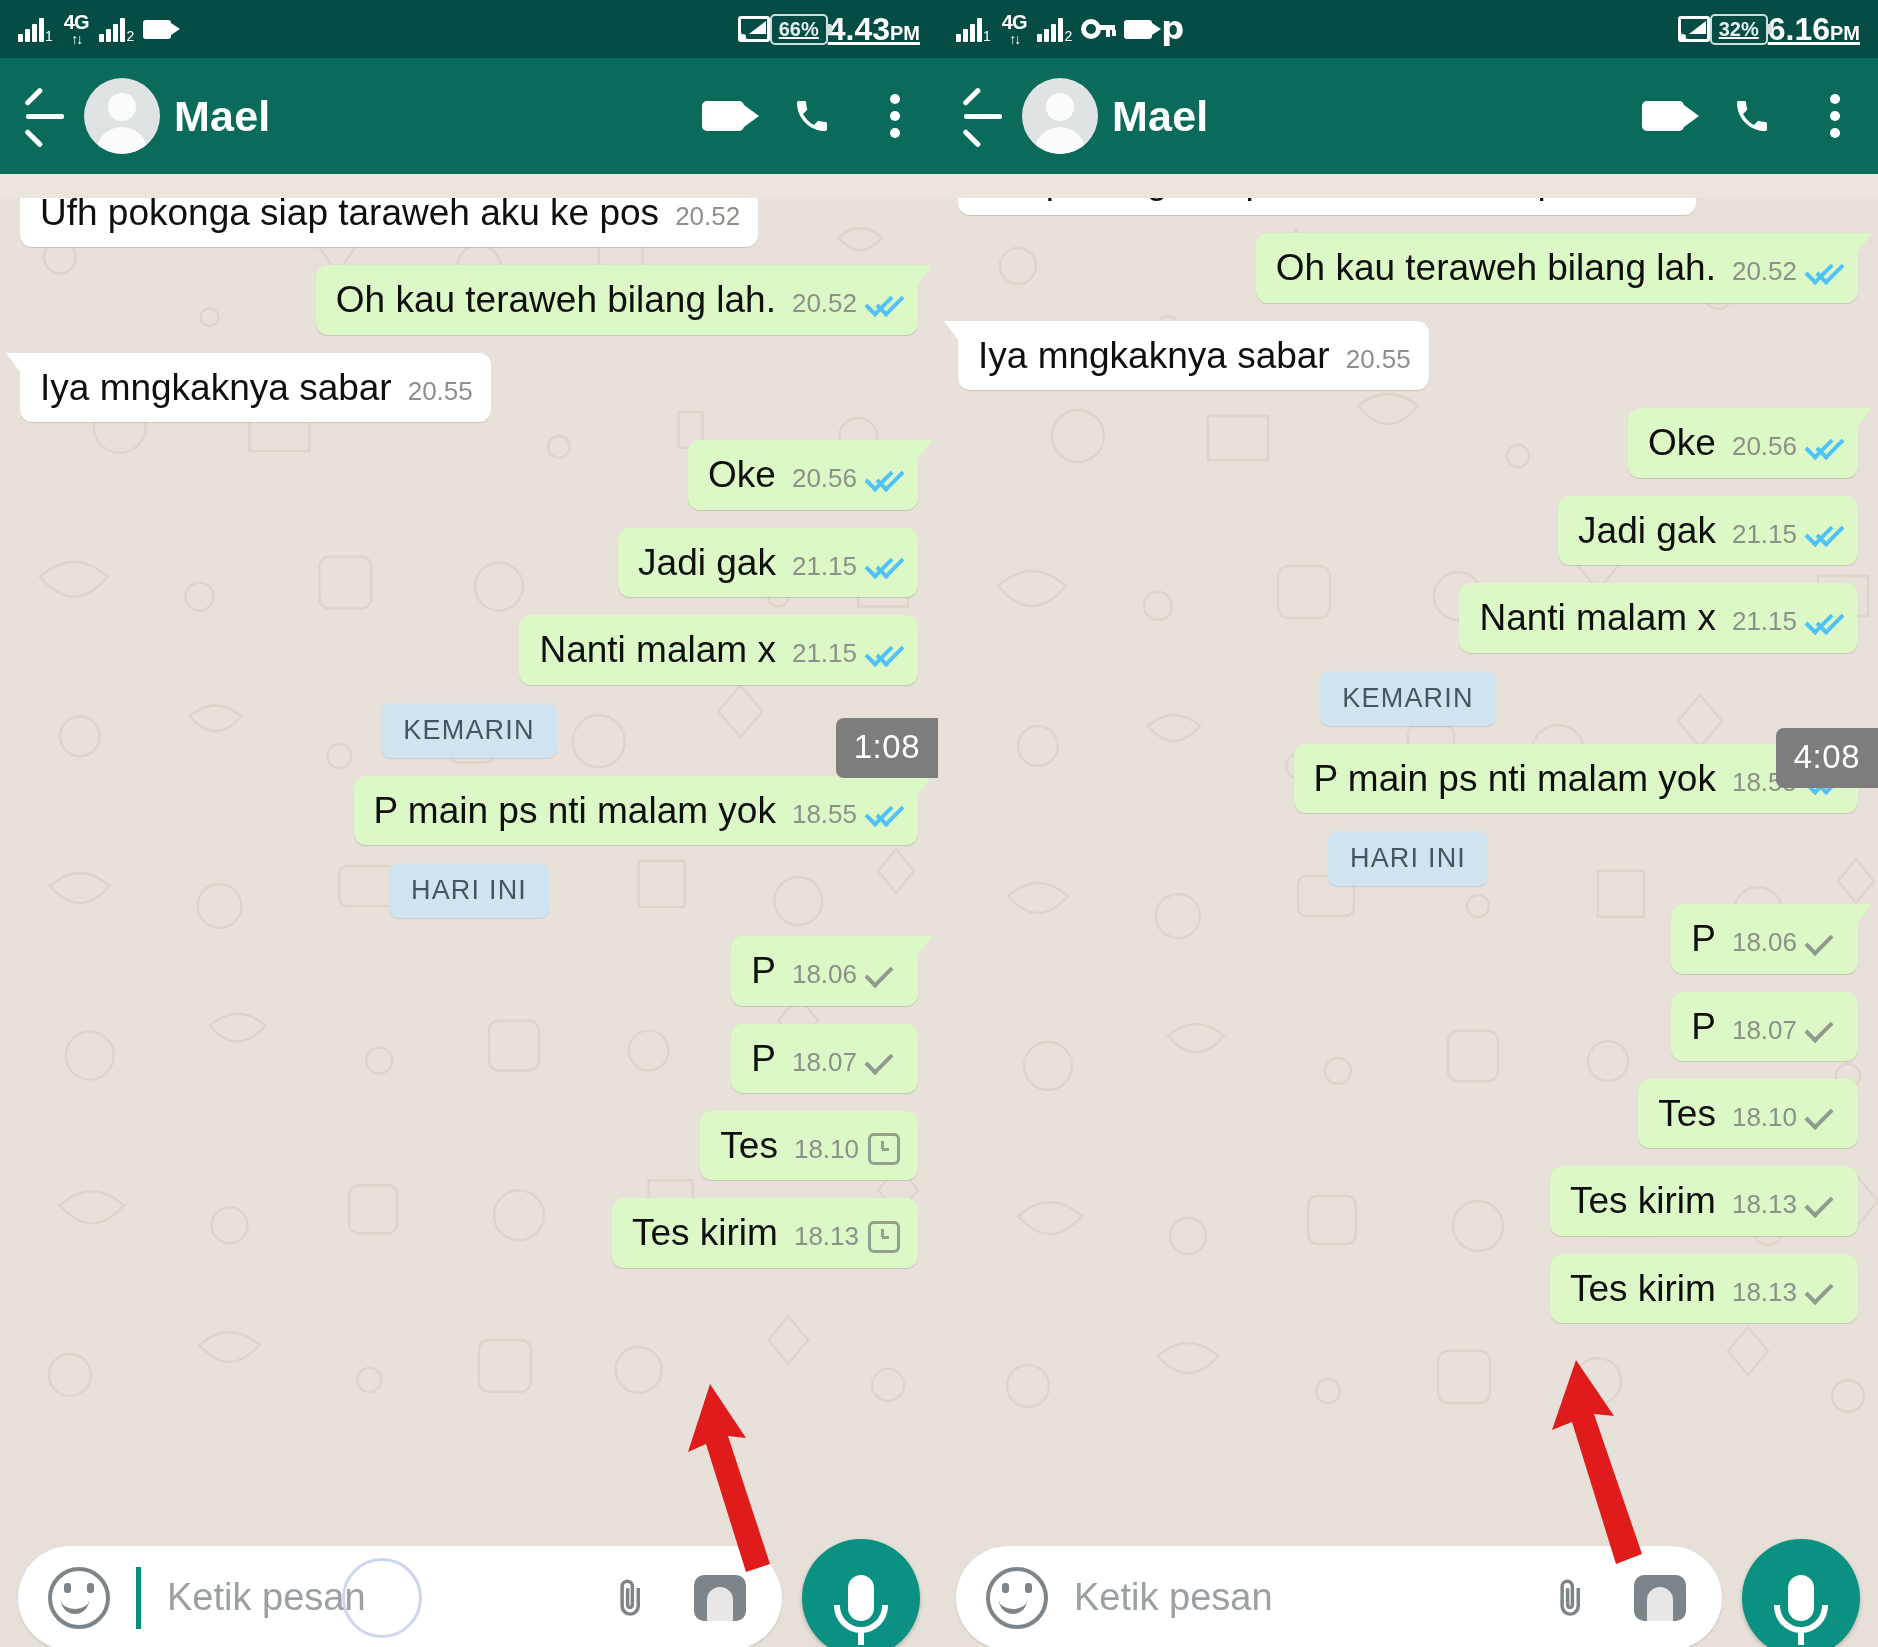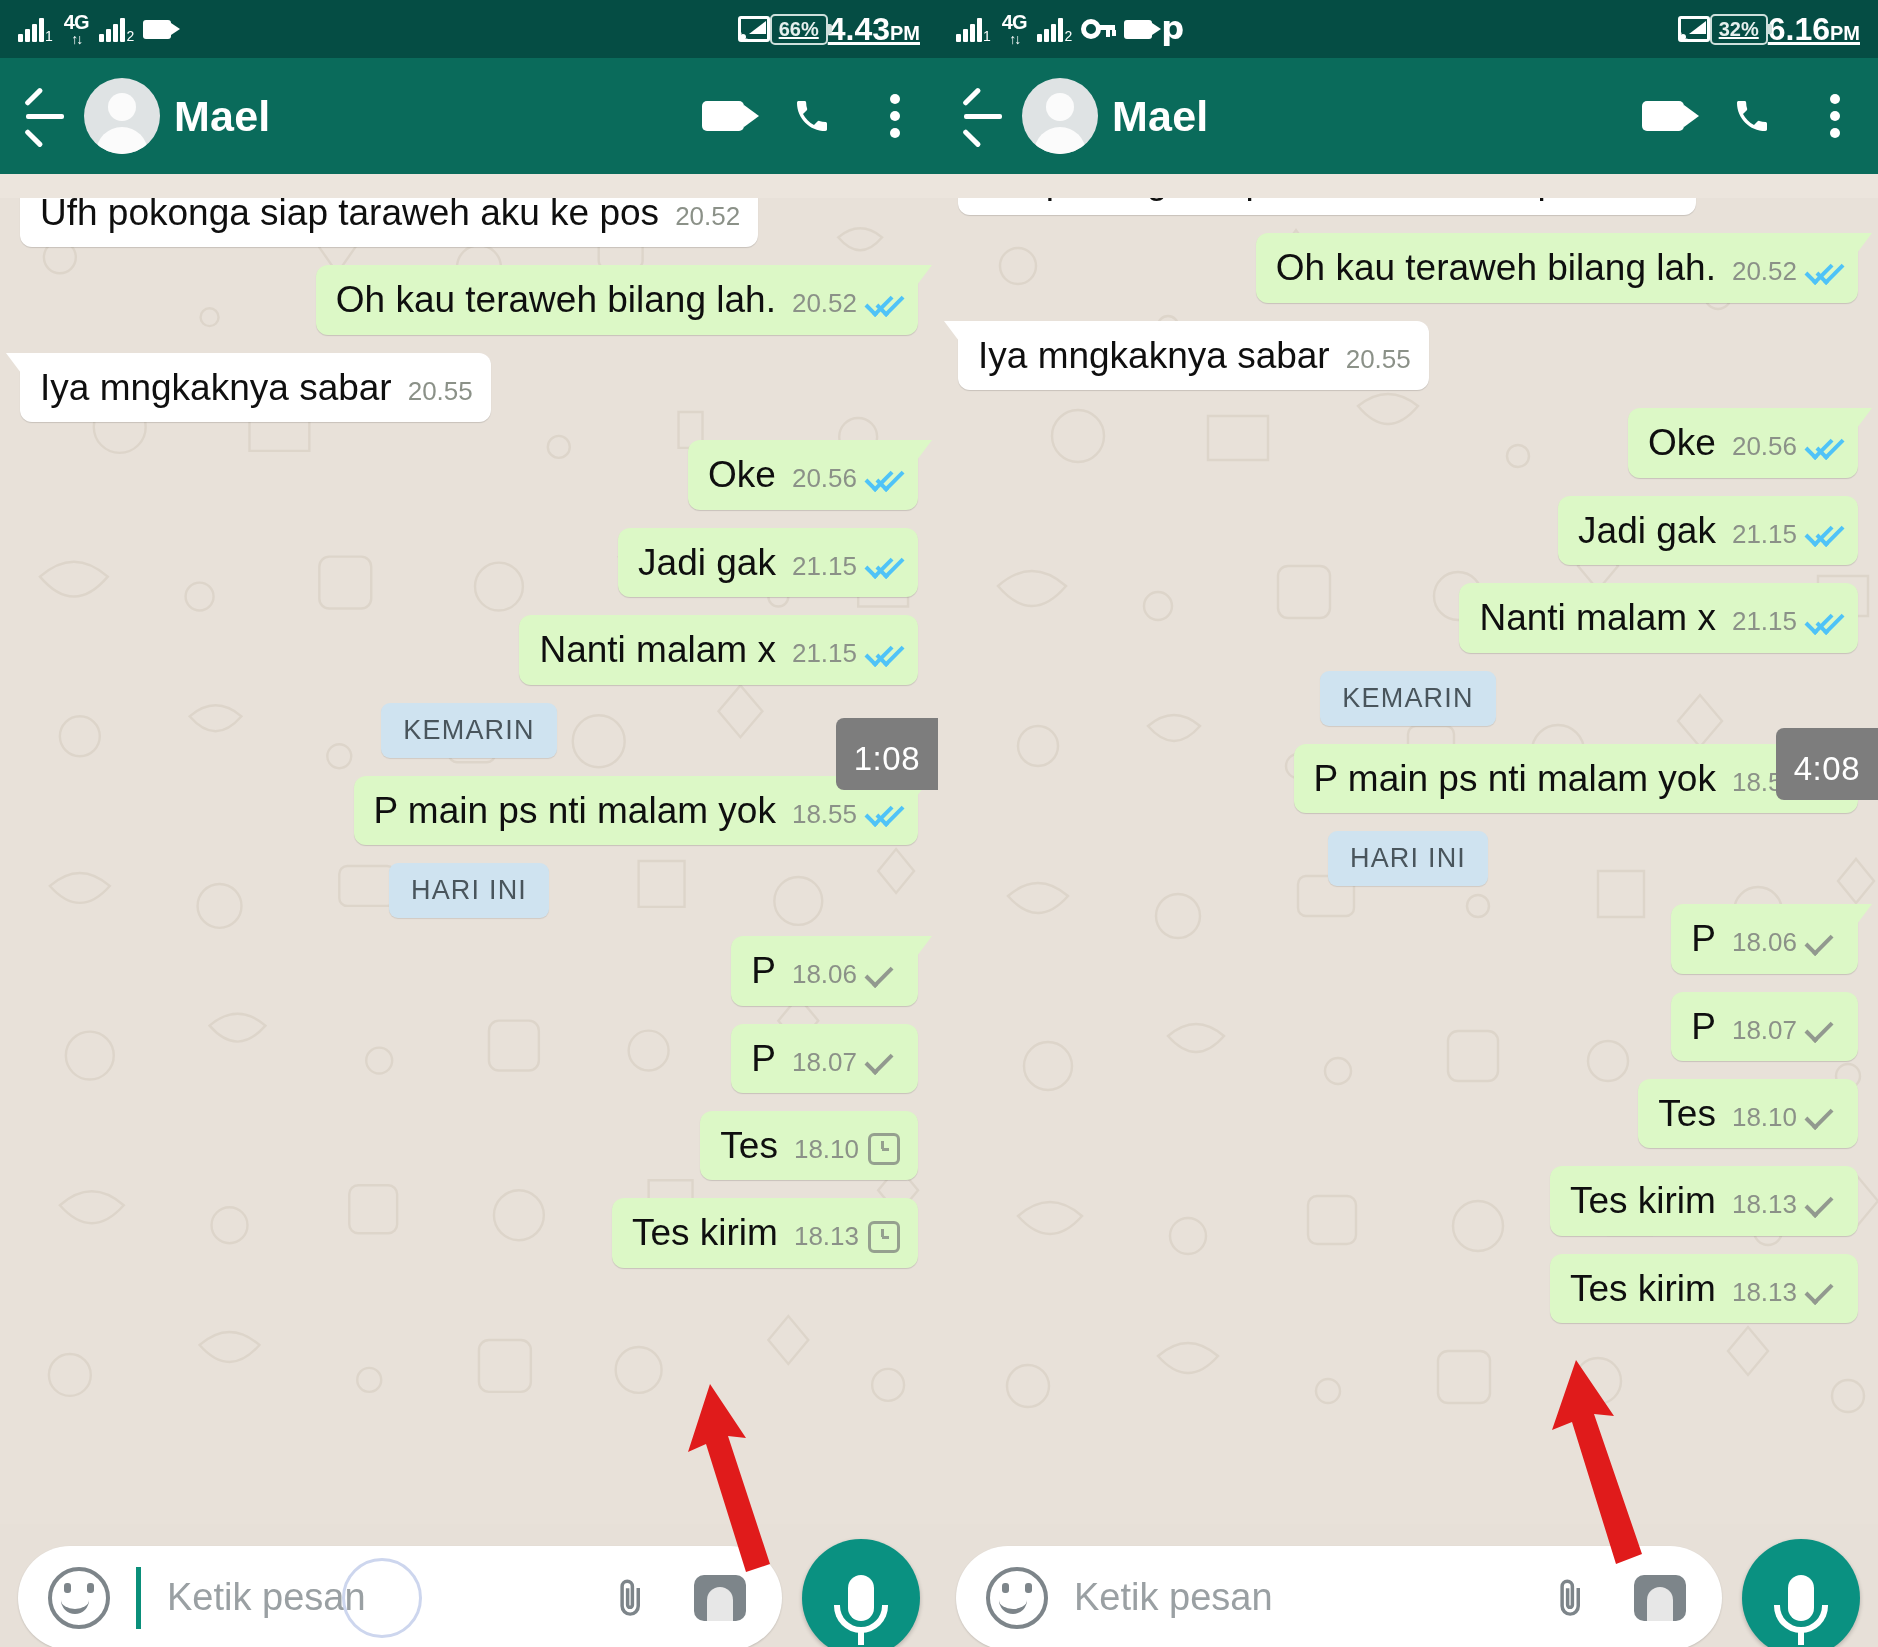--- a/index.html
+++ b/index.html
@@ -91,21 +91,21 @@
   .tick.t2{left:11px;}
   .ticks.read{color:#4fc3f7;}
   .ticks.sent{color:#92998f;}
   .pendclock{width:26px;height:26px;border:3px solid #95a08f;border-radius:6px;position:relative;display:inline-block;}
   .pendclock:before{content:"";position:absolute;left:10px;top:5px;width:3px;height:8px;background:#95a08f;}
   .pendclock:after{content:"";position:absolute;left:11px;top:12px;width:7px;height:3px;background:#95a08f;}
 
   .daypill{background:#cfe3f0;color:#49555c;font-size:27px;letter-spacing:1.2px;
            padding:12px 22px;border-radius:9px;box-shadow:0 1px 1px rgba(0,0,0,.1);}
   .scrollbadge{position:absolute;right:0px;background:#7d7d7d;color:#fff;font-size:33px;
-               padding:22px 18px 12px 18px;border-radius:8px 0 0 8px;letter-spacing:0.5px;}
+               padding:10px 18px 12px 18px;border-radius:8px 0 0 8px;letter-spacing:0.5px;}
 
   
   .inputbar{height:147px;background:#e7e0d8;display:flex;align-items:center;padding:0 18px;box-sizing:border-box;position:relative;}
   .inputpill{flex:1;height:104px;background:#fff;border-radius:52px;display:flex;align-items:center;
              padding:0 30px;box-sizing:border-box;gap:26px;box-shadow:0 1px 2px rgba(0,0,0,.15);}
   .smiley{width:54px;height:54px;border:4px solid #7d858a;border-radius:50%;position:relative;flex:0 0 auto;cursor:pointer;}
   .smiley .e1,.smiley .e2{position:absolute;top:12px;width:7px;height:10px;background:#7d858a;border-radius:3px;}
   .smiley .e1{left:12px;} .smiley .e2{right:12px;}
   .smiley .m{position:absolute;left:9px;top:24px;width:28px;height:14px;border-bottom:5px solid #7d858a;border-radius:0 0 16px 16px;}
   .caret{width:5px;height:62px;background:#0a8f7a;flex:0 0 auto;}

